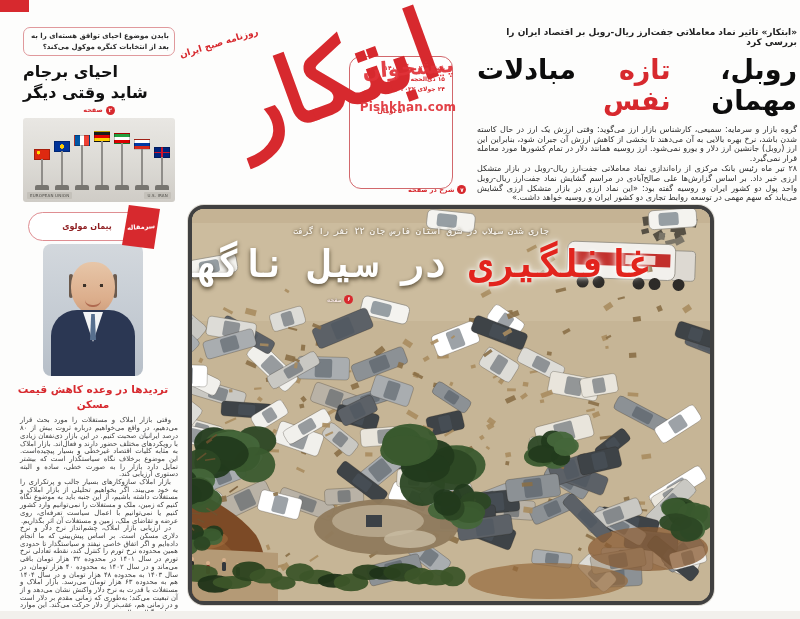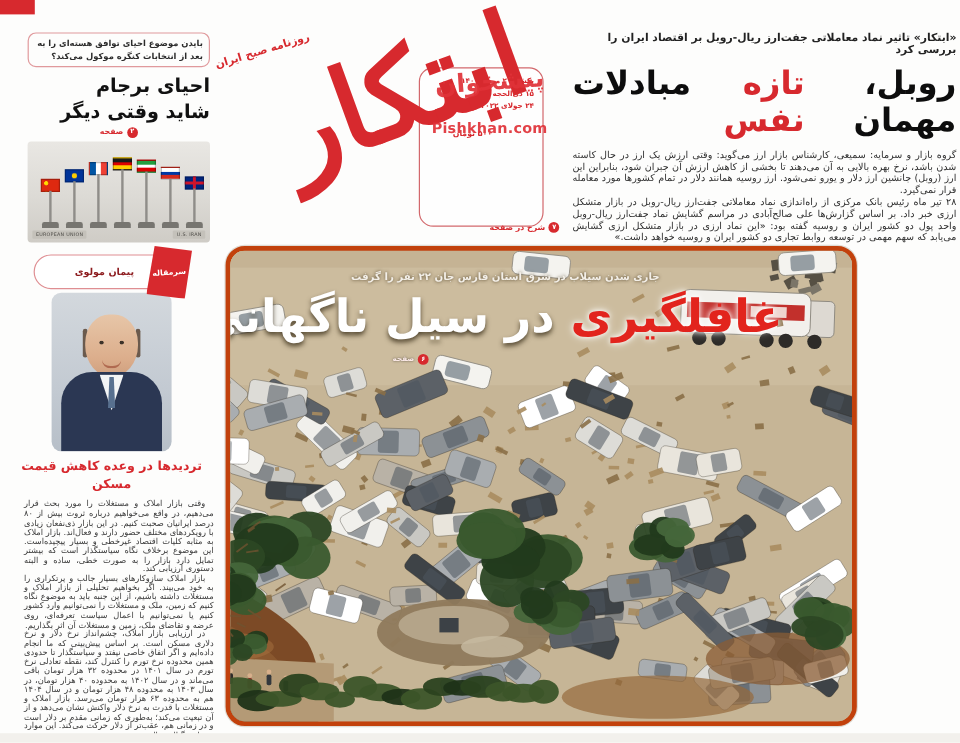--- a/index.html
+++ b/index.html
@@ -7,21 +7,21 @@
     font-family:"DejaVu Sans", sans-serif; }
   #page { position:relative; width:800px; height:619px; background:#fdfdfc; direction:rtl; }
 
   
   .corner-stub { position:absolute; left:0; top:0; width:29px; height:12px; background:#d7292e; }
 
   
   .jcpoa { position:absolute; left:23px; top:27px; width:152px; direction:rtl; }
   .jcpoa-kicker { border:1px solid #e0999c; border-radius:7px; padding:3px 5px 2px;
     font-size:7px; font-weight:bold; color:#2b2b2b; text-align:right; line-height:1.55; }
-  .jcpoa-head { margin-top:5px; text-align:right; font-weight:bold; color:#111;
+  .jcpoa-head { margin-top:5px; text-align:left; font-weight:bold; color:#111;
     font-size:16px; line-height:1.32; letter-spacing:-0.3px; }
   .pagemark { display:flex; align-items:center; justify-content:center; gap:3px;
     margin-top:3px; direction:ltr; }
   .pagemark .lbl { color:#d7292e; font-size:6.5px; font-weight:bold; }
   .dot { display:inline-flex; align-items:center; justify-content:center;
     width:9px; height:9px; border-radius:50%; background:#d7292e; color:#fff;
     font-size:5.5px; font-weight:bold; }
   .flags { position:relative; margin-top:3px; width:152px; height:84px; border-radius:3px;
     background:linear-gradient(180deg,#e9e7e3 0%,#dcdad5 55%,#cfccc6 100%); overflow:hidden; }
   .flagpole { position:absolute; bottom:12px; width:26px; display:flex; flex-direction:column; align-items:center; }
@@ -66,22 +66,22 @@
     margin-top:7px; font-size:27px; font-weight:bold; color:#0d0d0d; letter-spacing:-0.5px; }
   .ruble-head .red { color:#d7292e; }
   .ruble-body { margin-top:9px; font-size:8px; line-height:9.6px; text-align:justify; color:#2c2c2c; }
   .ruble-body p + p { margin-top:1px; }
   .ruble-more { position:absolute; left:408px; top:185px; display:flex; align-items:center; gap:3px;
     direction:ltr; z-index:6; }
   .ruble-more .lbl { color:#d7292e; font-size:6.5px; font-weight:bold; }
 
   
   .photo { position:absolute; left:188px; top:205px; width:526px; height:400px;
-    border:4px solid #c2410c; border-radius:16px; overflow:hidden;
-    box-shadow:0 0 0 1px #dfdcd5; background:#c6b698; }
+    border:4px solid #404040; border-radius:16px; overflow:hidden;
+    box-shadow:0 0 0 1px #dfdcd5; background:#c6b698;font-family:Liberation Mono, monospace; }
   .photo svg { position:absolute; inset:0; }
   .photo-kicker { position:absolute; left:0; right:60px; top:17px; text-align:center;
     font-size:8.5px; font-weight:bold; color:#f3efe8; text-shadow:0 0 3px rgba(60,45,20,.9); z-index:2; }
   .photo-head { position:absolute; left:40px; width:420px; top:33px; text-align:center; z-index:2;
     font-size:38px; font-weight:bold; letter-spacing:-1px; white-space:nowrap; }
   .photo-head .red { color:#e2241d; text-shadow:0 0 4px rgba(255,255,255,.95), 0 0 8px rgba(255,255,255,.8); }
   .photo-head .white { color:#ffffff; text-shadow:0 2px 4px rgba(40,30,10,.75); }
   .photo-page { position:absolute; left:135px; top:86px; display:flex; align-items:center; gap:3px;
     direction:ltr; z-index:2; }
   .photo-page .lbl { font-size:6px; font-weight:bold; color:#fbe9e7; text-shadow:0 0 2px rgba(0,0,0,.6); }

